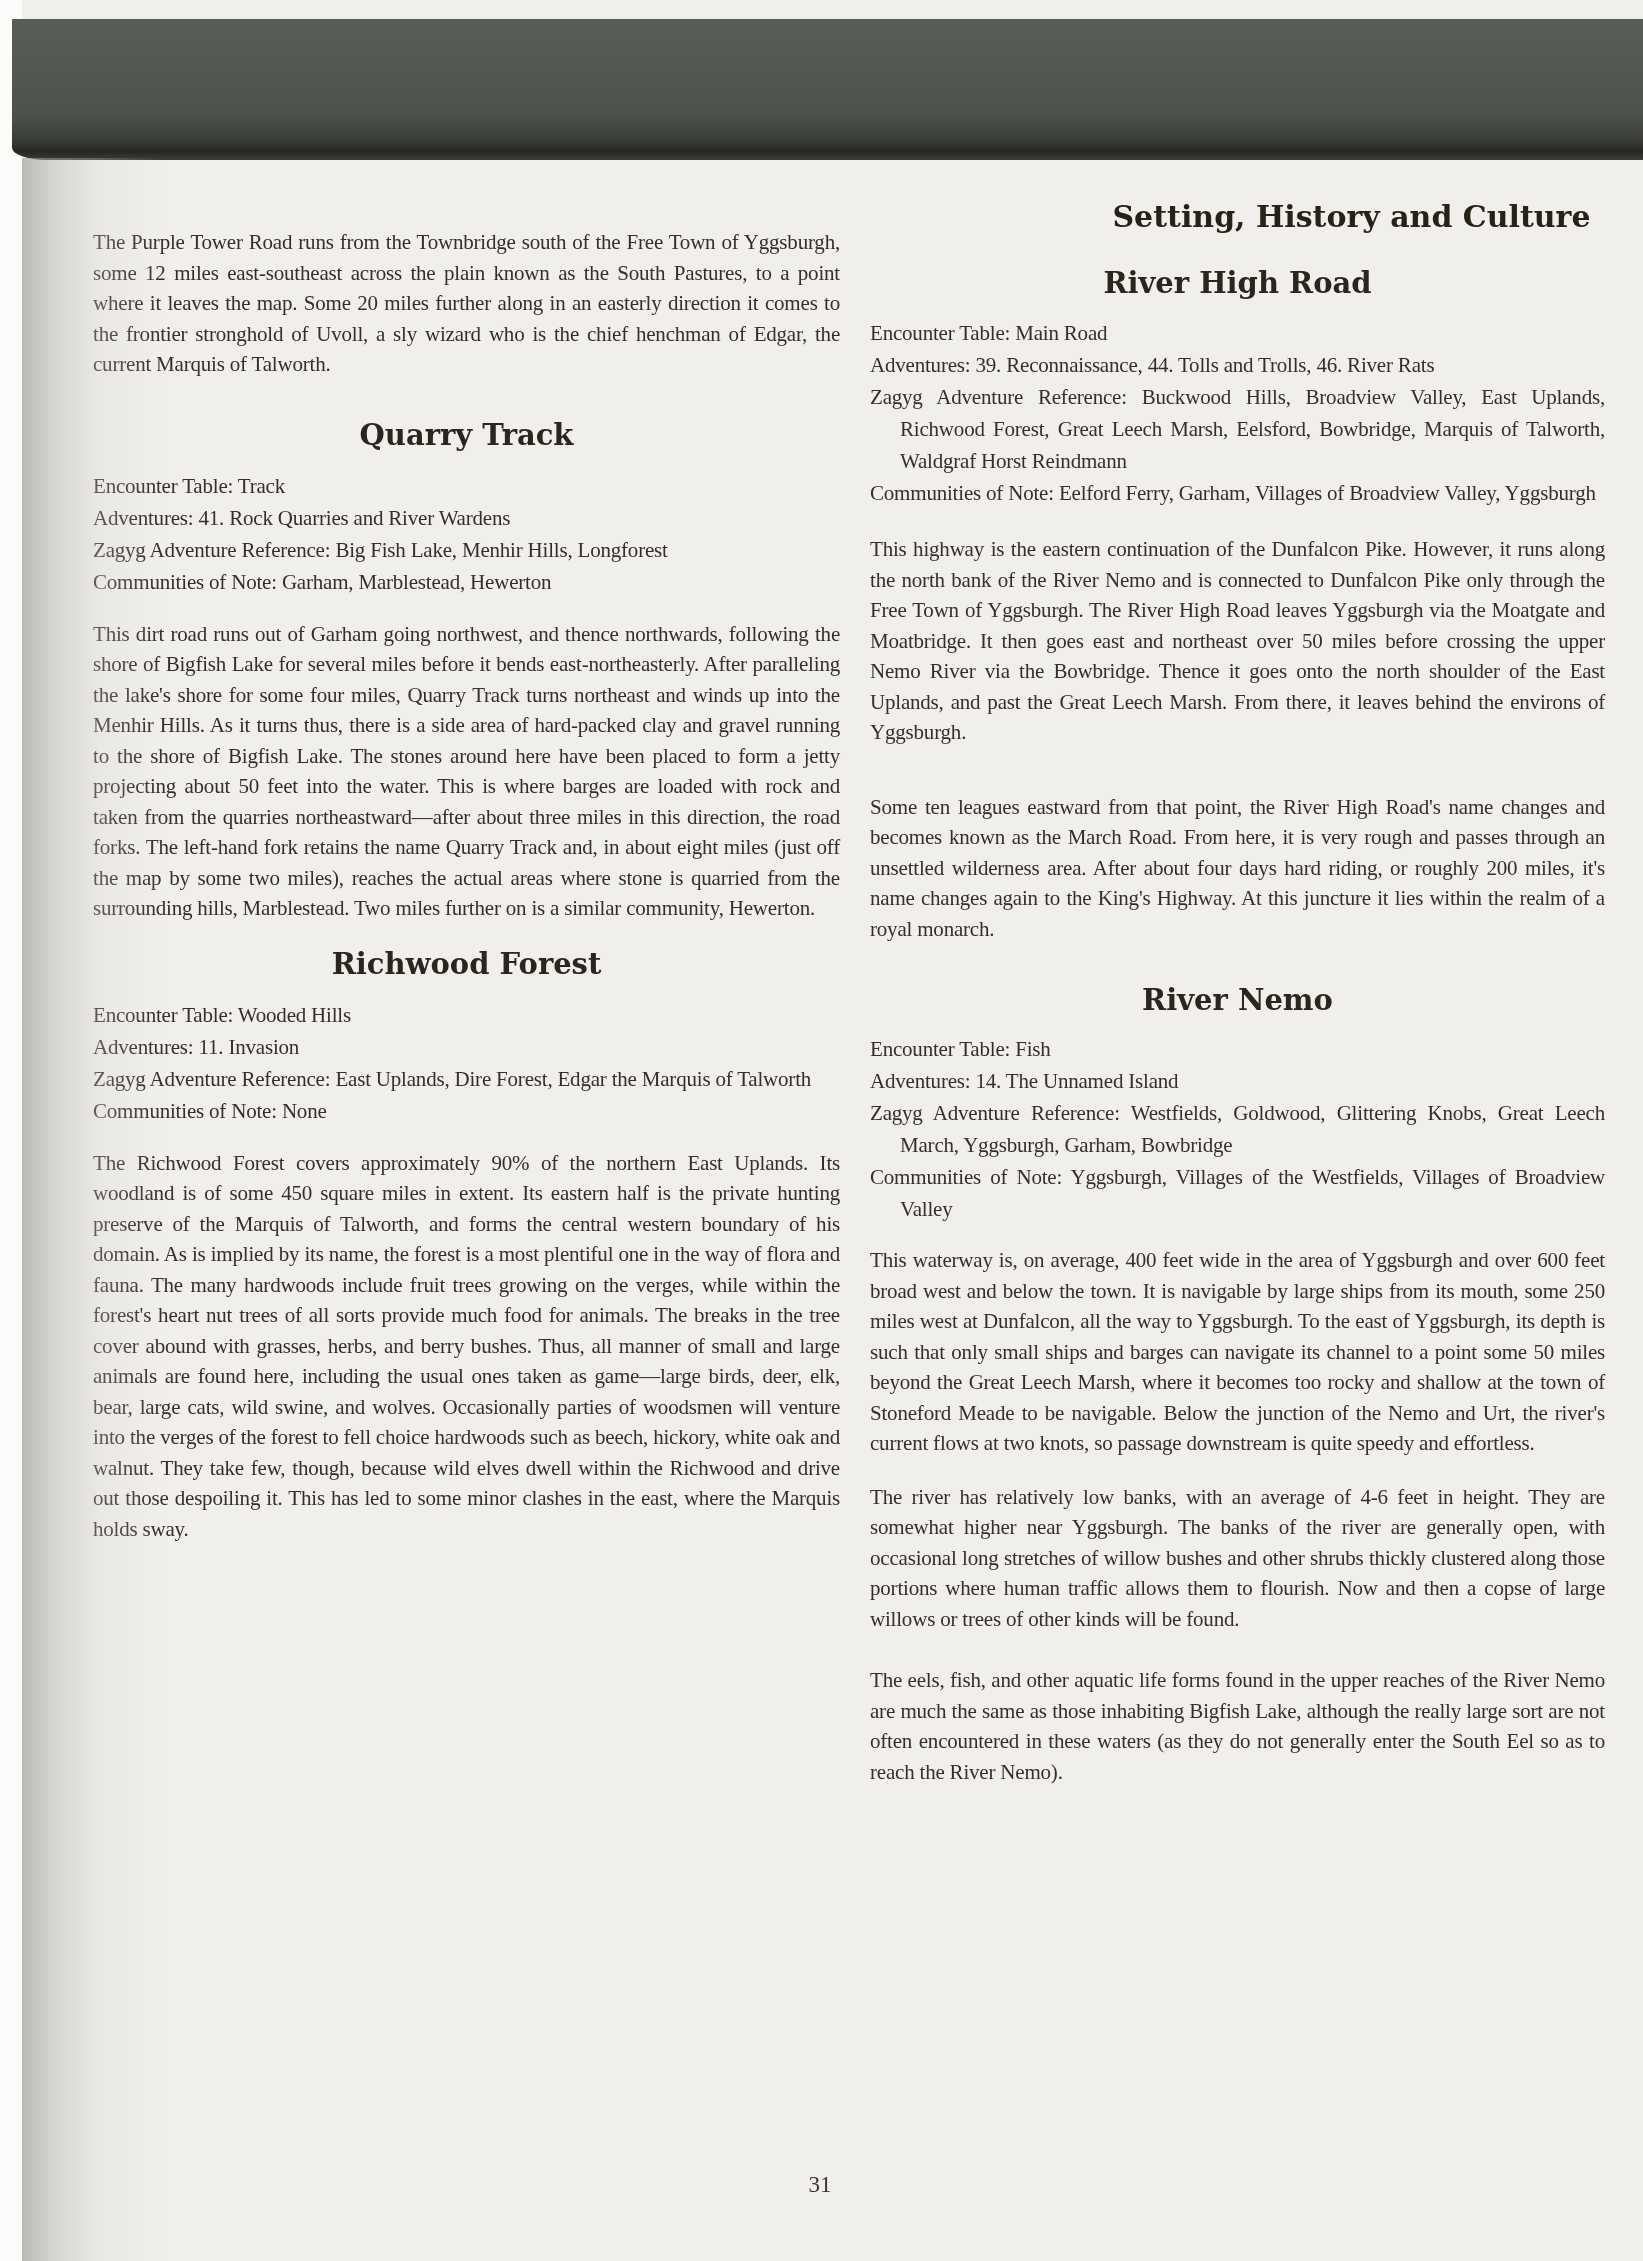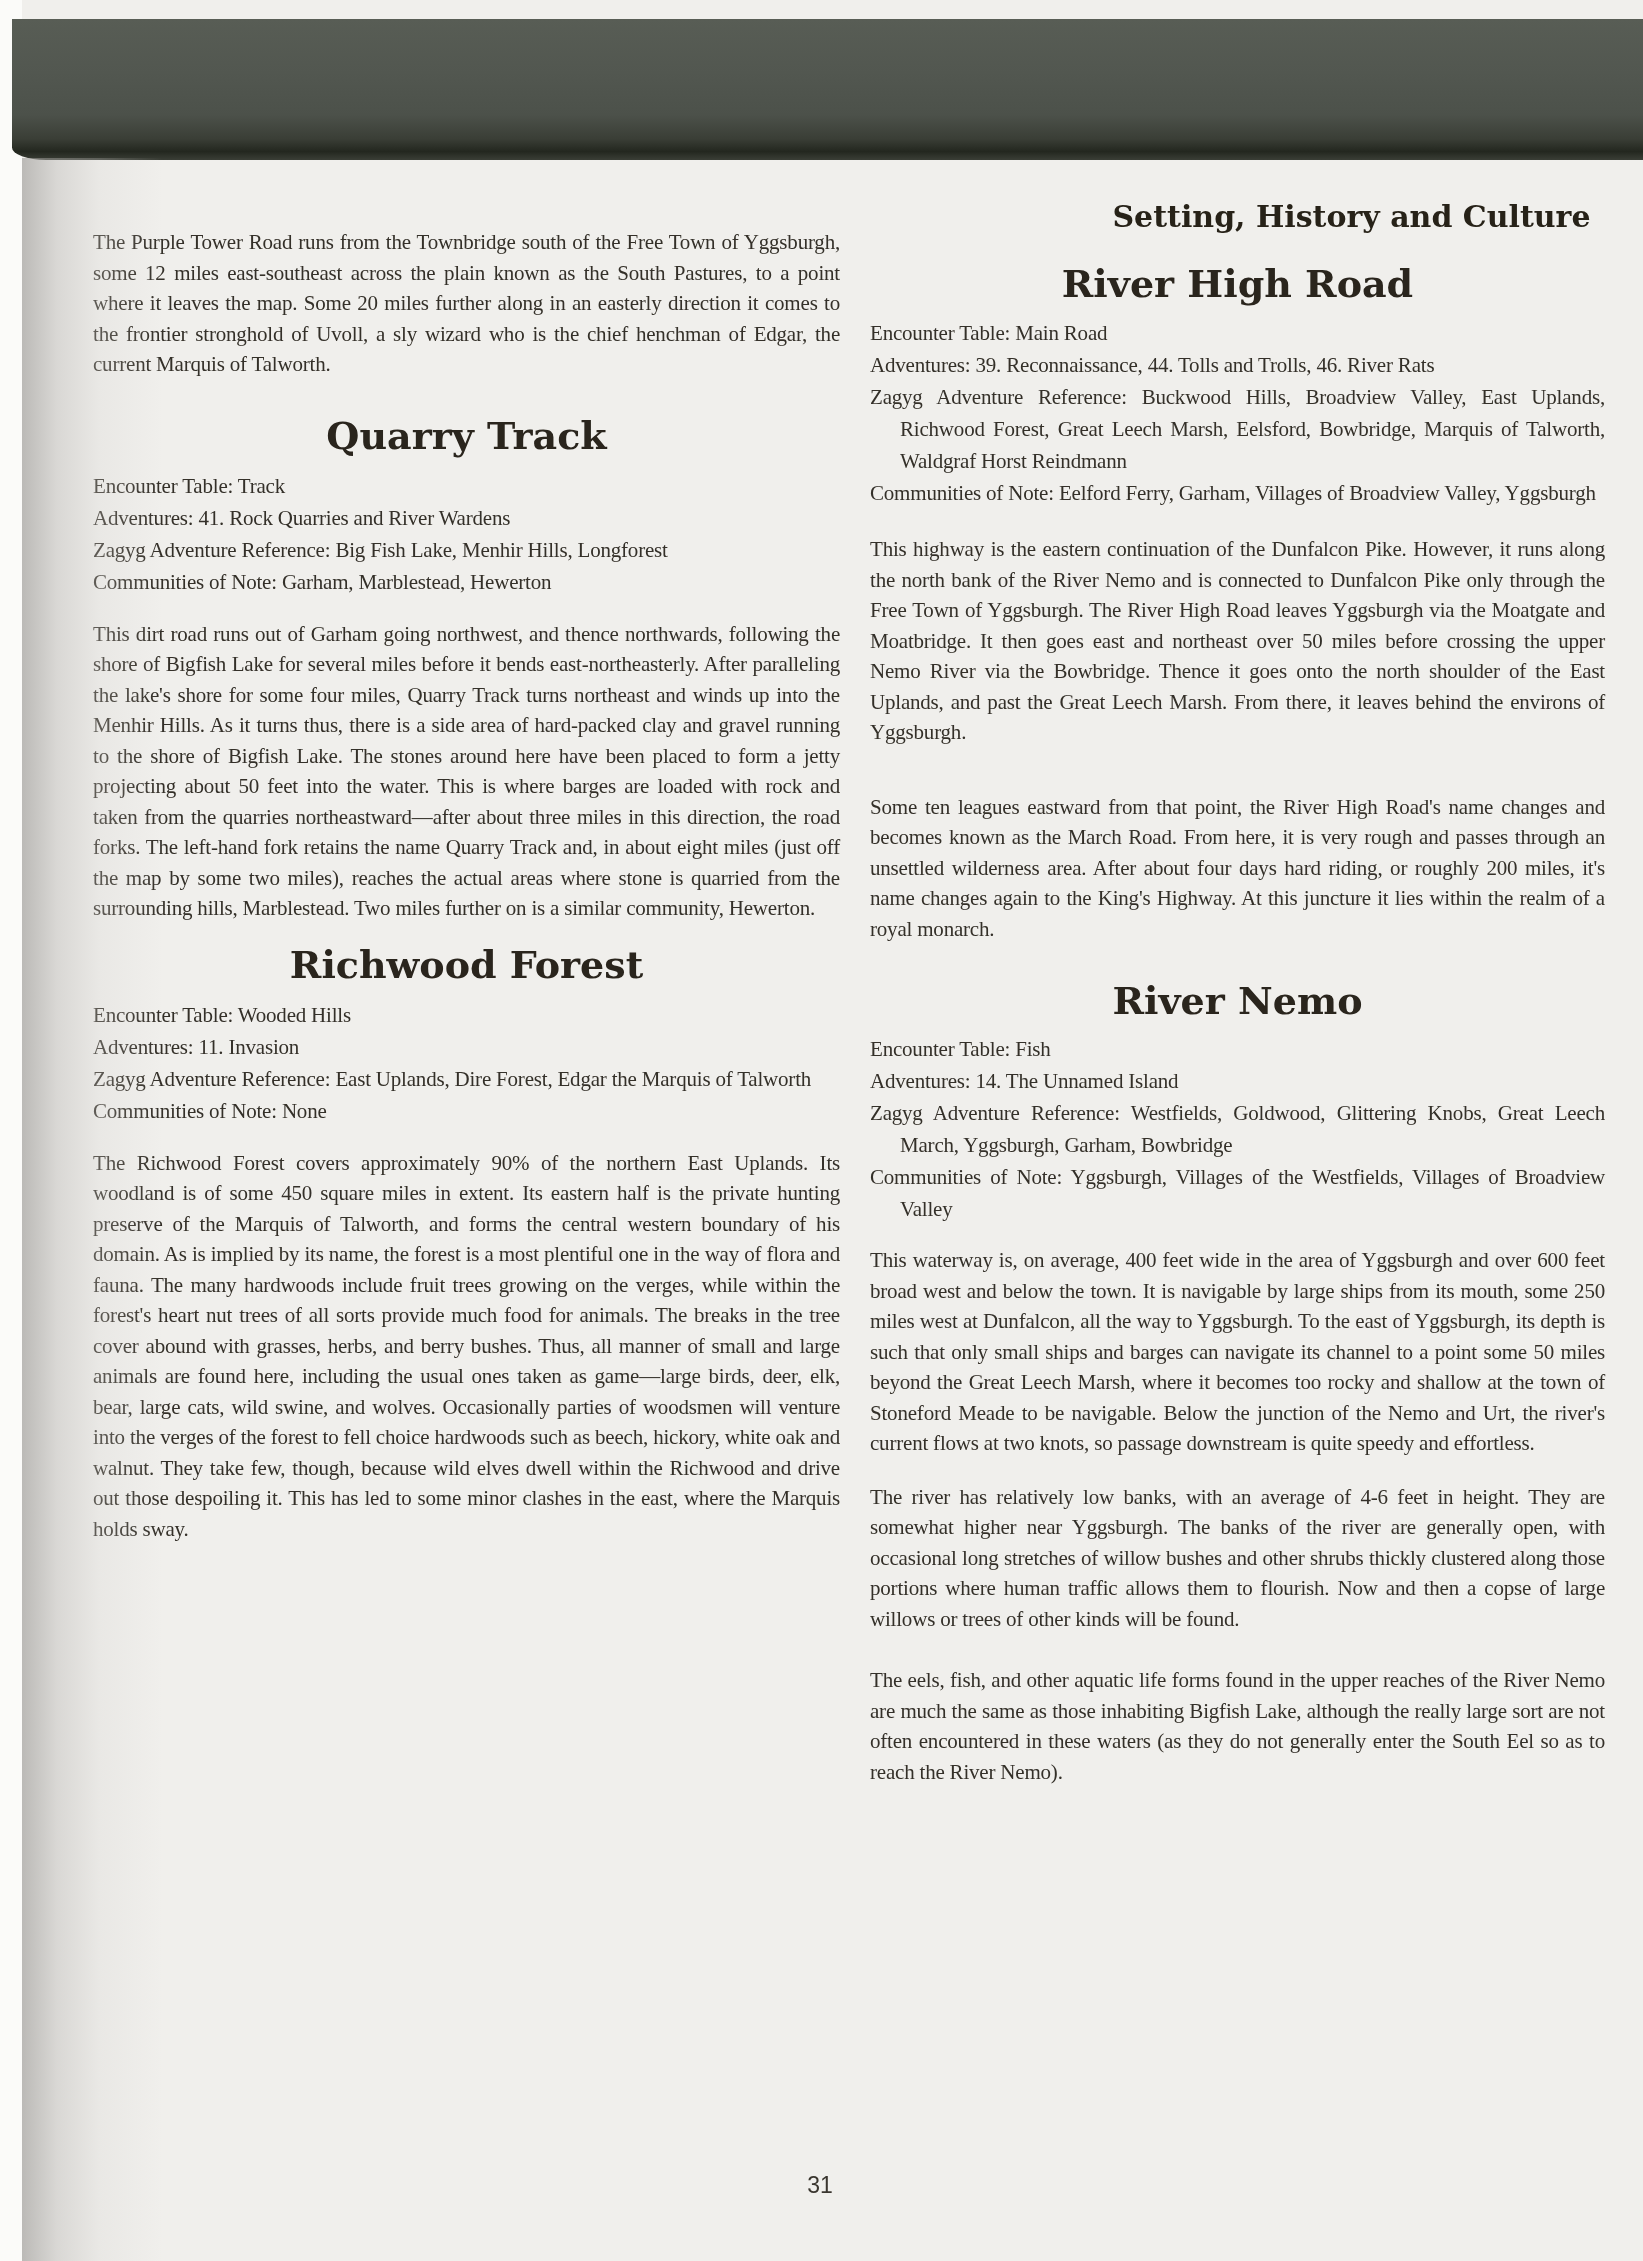--- a/index.html
+++ b/index.html
@@ -68,21 +68,21 @@
     font-size: 30px;
     line-height: 29px;
     color: #272218;
     text-align: right;
     padding-right: 14.5px;
     letter-spacing: 0px;
   }
   h2.section {
     font-family: "DejaVu Serif", serif;
     font-weight: bold;
-    font-size: 38px;
+    font-size: 29px;
     line-height: 35px;
     color: #2a251d;
     text-align: center;
     margin: 0;
   }
   .fields { margin-top: 17.4px; }
   p.field {
     margin: 0;
     font-size: 21px;
     line-height: 32px;
@@ -111,21 +111,21 @@
   .col-right p.p-12 { margin-top: 31px; }
 
   .page-num {
     position: absolute;
     left: 779px; top: 2172px;
     width: 82px;
     text-align: center;
     font-size: 23px;
     color: #3a362f;
     z-index: 3;
-    font-family: Liberation Sans, sans-serif;
+    font-family: Liberation Serif, serif;
   }
 </style>
 </head>
 <body>
 
 <div class="paper"></div>
 <div class="scan-band"></div>
 
 <div class="col col-left">
   <p class="body">The Purple Tower Road runs from the Townbridge south of the Free Town of Yggsburgh, some 12 miles east-southeast across the plain known as the South Pastures, to a point where it leaves the map. Some 20 miles further along in an easterly direction it comes to the frontier stronghold of Uvoll, a sly wizard who is the chief henchman of Edgar, the current Marquis of Talworth.</p>

